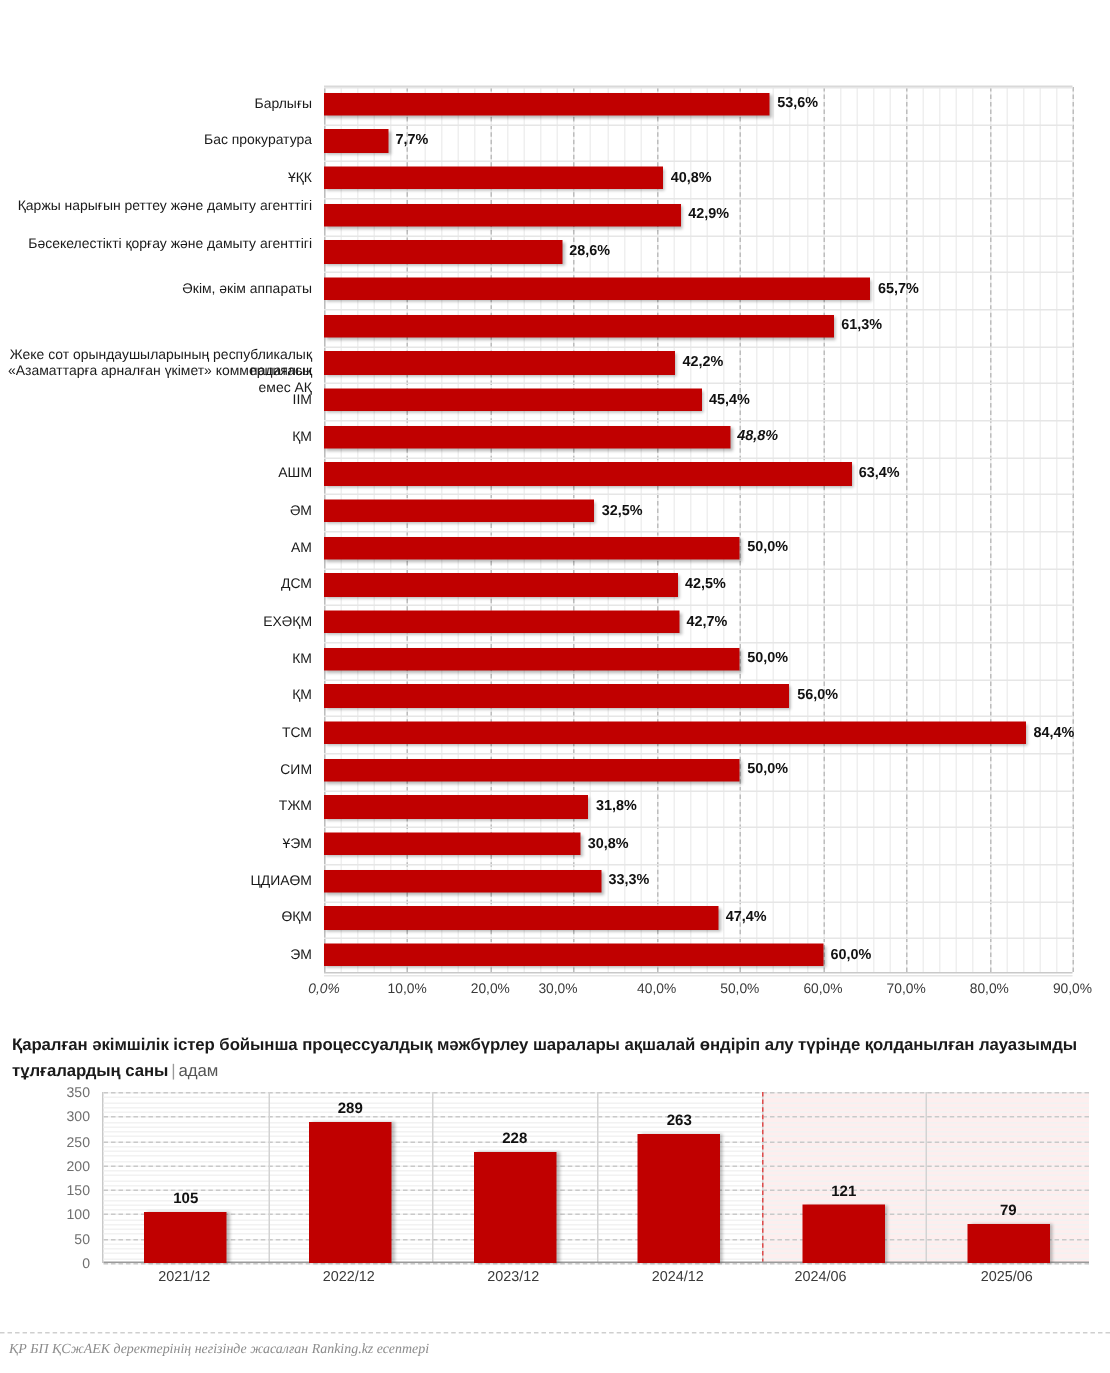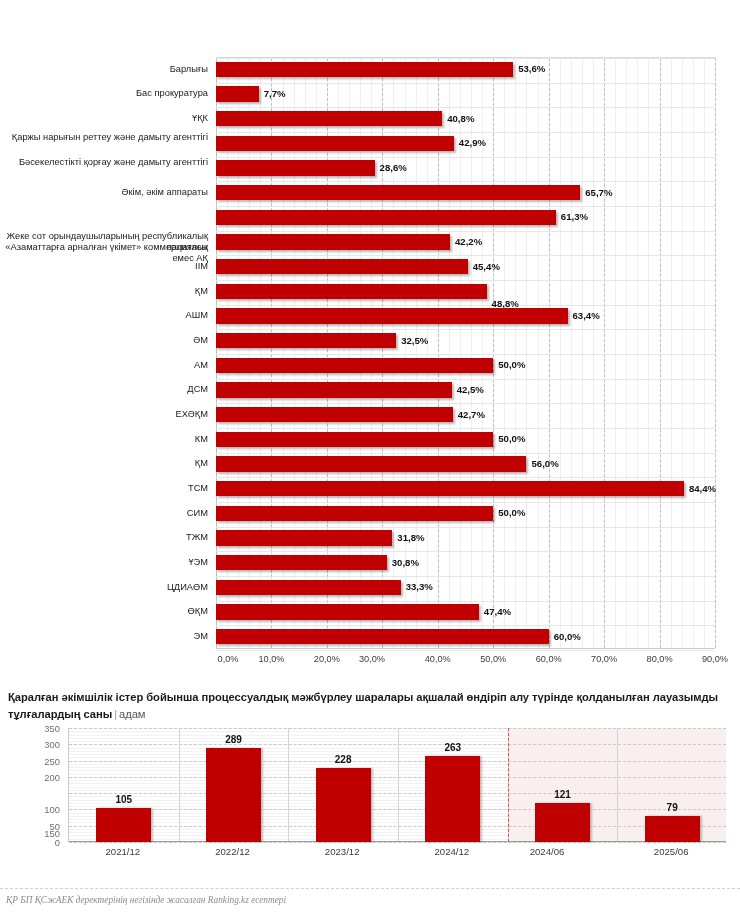--- a/index.html
+++ b/index.html
@@ -239,21 +239,21 @@
         <div class="c1-bar" title="61,3%" style="top: 152.748px; height: 15.17px; width: 339.874px;"></div>
         <div class="c1-val" style="left: 560.874px; top: 154.333px;">61,3%</div>
         <div class="c1-label" style="top: 173.5px;">Жеке сот орындаушыларының республикалық палатасы</div>
         <div class="c1-bar" title="42,2%" style="top: 177.415px; height: 15.17px; width: 233.976px;"></div>
         <div class="c1-val" style="left: 454.976px; top: 179px;">42,2%</div>
         <div class="c1-label" style="top: 203.917px; white-space: nowrap;">ІІМ</div>
         <div class="c1-bar" title="45,4%" style="top: 202.082px; height: 15.17px; width: 251.718px;"></div>
         <div class="c1-val" style="left: 472.718px; top: 203.667px;">45,4%</div>
         <div class="c1-label" style="top: 228.583px; white-space: nowrap;">ҚМ</div>
         <div class="c1-bar" title="48,8%" style="top: 226.748px; height: 15.17px; width: 270.569px;"></div>
-        <div class="c1-val" style="left: 491.569px; top: 241px;">48,8%</div>
+        <div class="c1-val" style="left: 491.569px; top: 228px; font-style: italic;">48,8%</div>
         <div class="c1-label" style="top: 253.25px; white-space: nowrap;">АШМ</div>
         <div class="c1-bar" title="63,4%" style="top: 251.415px; height: 15.17px; width: 351.518px;"></div>
         <div class="c1-val" style="left: 572.518px; top: 253px;">63,4%</div>
         <div class="c1-label" style="top: 277.917px; white-space: nowrap;">ӘМ</div>
         <div class="c1-bar" title="32,5%" style="top: 276.082px; height: 15.17px; width: 180.194px;"></div>
         <div class="c1-val" style="left: 401.194px; top: 277.667px;">32,5%</div>
         <div class="c1-label" style="top: 302.583px; white-space: nowrap;">АМ</div>
         <div class="c1-bar" title="50,0%" style="top: 300.748px; height: 15.17px; width: 277.222px;"></div>
         <div class="c1-val" style="left: 498.222px; top: 302.333px;">50,0%</div>
         <div class="c1-label" style="top: 327.25px; white-space: nowrap;">ДСМ</div>
@@ -284,21 +284,21 @@
         <div class="c1-bar" title="33,3%" style="top: 522.748px; height: 15.17px; width: 184.63px;"></div>
         <div class="c1-val" style="left: 405.63px; top: 524.333px;">33,3%</div>
         <div class="c1-label" style="top: 549.25px; white-space: nowrap;">ӨҚМ</div>
         <div class="c1-bar" title="47,4%" style="top: 547.415px; height: 15.17px; width: 262.807px;"></div>
         <div class="c1-val" style="left: 483.807px; top: 549px;">47,4%</div>
         <div class="c1-label" style="top: 573.917px; white-space: nowrap;">ЭМ</div>
         <div class="c1-bar" title="60,0%" style="top: 572.082px; height: 15.17px; width: 332.667px;"></div>
         <div class="c1-val" style="left: 553.667px; top: 573.667px;">60,0%</div>
       </div>
     <div id="c1-xaxis">
-        <div class="xt" style="left: 12px;">0,0%</div>
+        <div class="xt" style="left: 0px; font-style: italic;">0,0%</div>
         <div class="xt" style="left: 55.4444px;">10,0%</div>
         <div class="xt" style="left: 110.889px;">20,0%</div>
         <div class="xt" style="left: 156px;">30,0%</div>
         <div class="xt" style="left: 221.778px;">40,0%</div>
         <div class="xt" style="left: 277.222px;">50,0%</div>
         <div class="xt" style="left: 332.667px;">60,0%</div>
         <div class="xt" style="left: 388.111px;">70,0%</div>
         <div class="xt" style="left: 443.556px;">80,0%</div>
         <div class="xt" style="left: 499px; text-align: center;">90,0%</div>
       </div>
@@ -306,21 +306,21 @@
 
   <div class="title2">
     <span>Қаралған әкімшілік істер бойынша процессуалдық мәжбүрлеу шаралары ақшалай өндіріп алу түрінде қолданылған лауазымды тұлғалардың саны</span><span class="sep-pipe">|</span><span class="unit">адам</span>
   </div>
 
   <div id="chart2">
     <div id="c2-yaxis">
         <div class="yt" style="top: 114px;">0</div>
         <div class="yt" style="top: 97.7143px;">50</div>
         <div class="yt" style="top: 81.4286px;">100</div>
-        <div class="yt" style="top: 65.1429px; margin-top: 40px;">150</div>
+        <div class="yt" style="top: 65.1429px;">150</div>
         <div class="yt" style="top: 48.8571px;">200</div>
         <div class="yt" style="top: 32.5714px;">250</div>
         <div class="yt" style="top: 16.2857px;">300</div>
         <div class="yt" style="top: 0px;">350</div>
       </div>
     <div id="c2-plot">
         <div class="shade" style="left: 438.667px; right: 0px;"></div>
         <div class="hminor" style="top: 114px;"></div>
         <div class="hminor" style="top: 110.743px;"></div>
         <div class="hminor" style="top: 107.486px;"></div>

